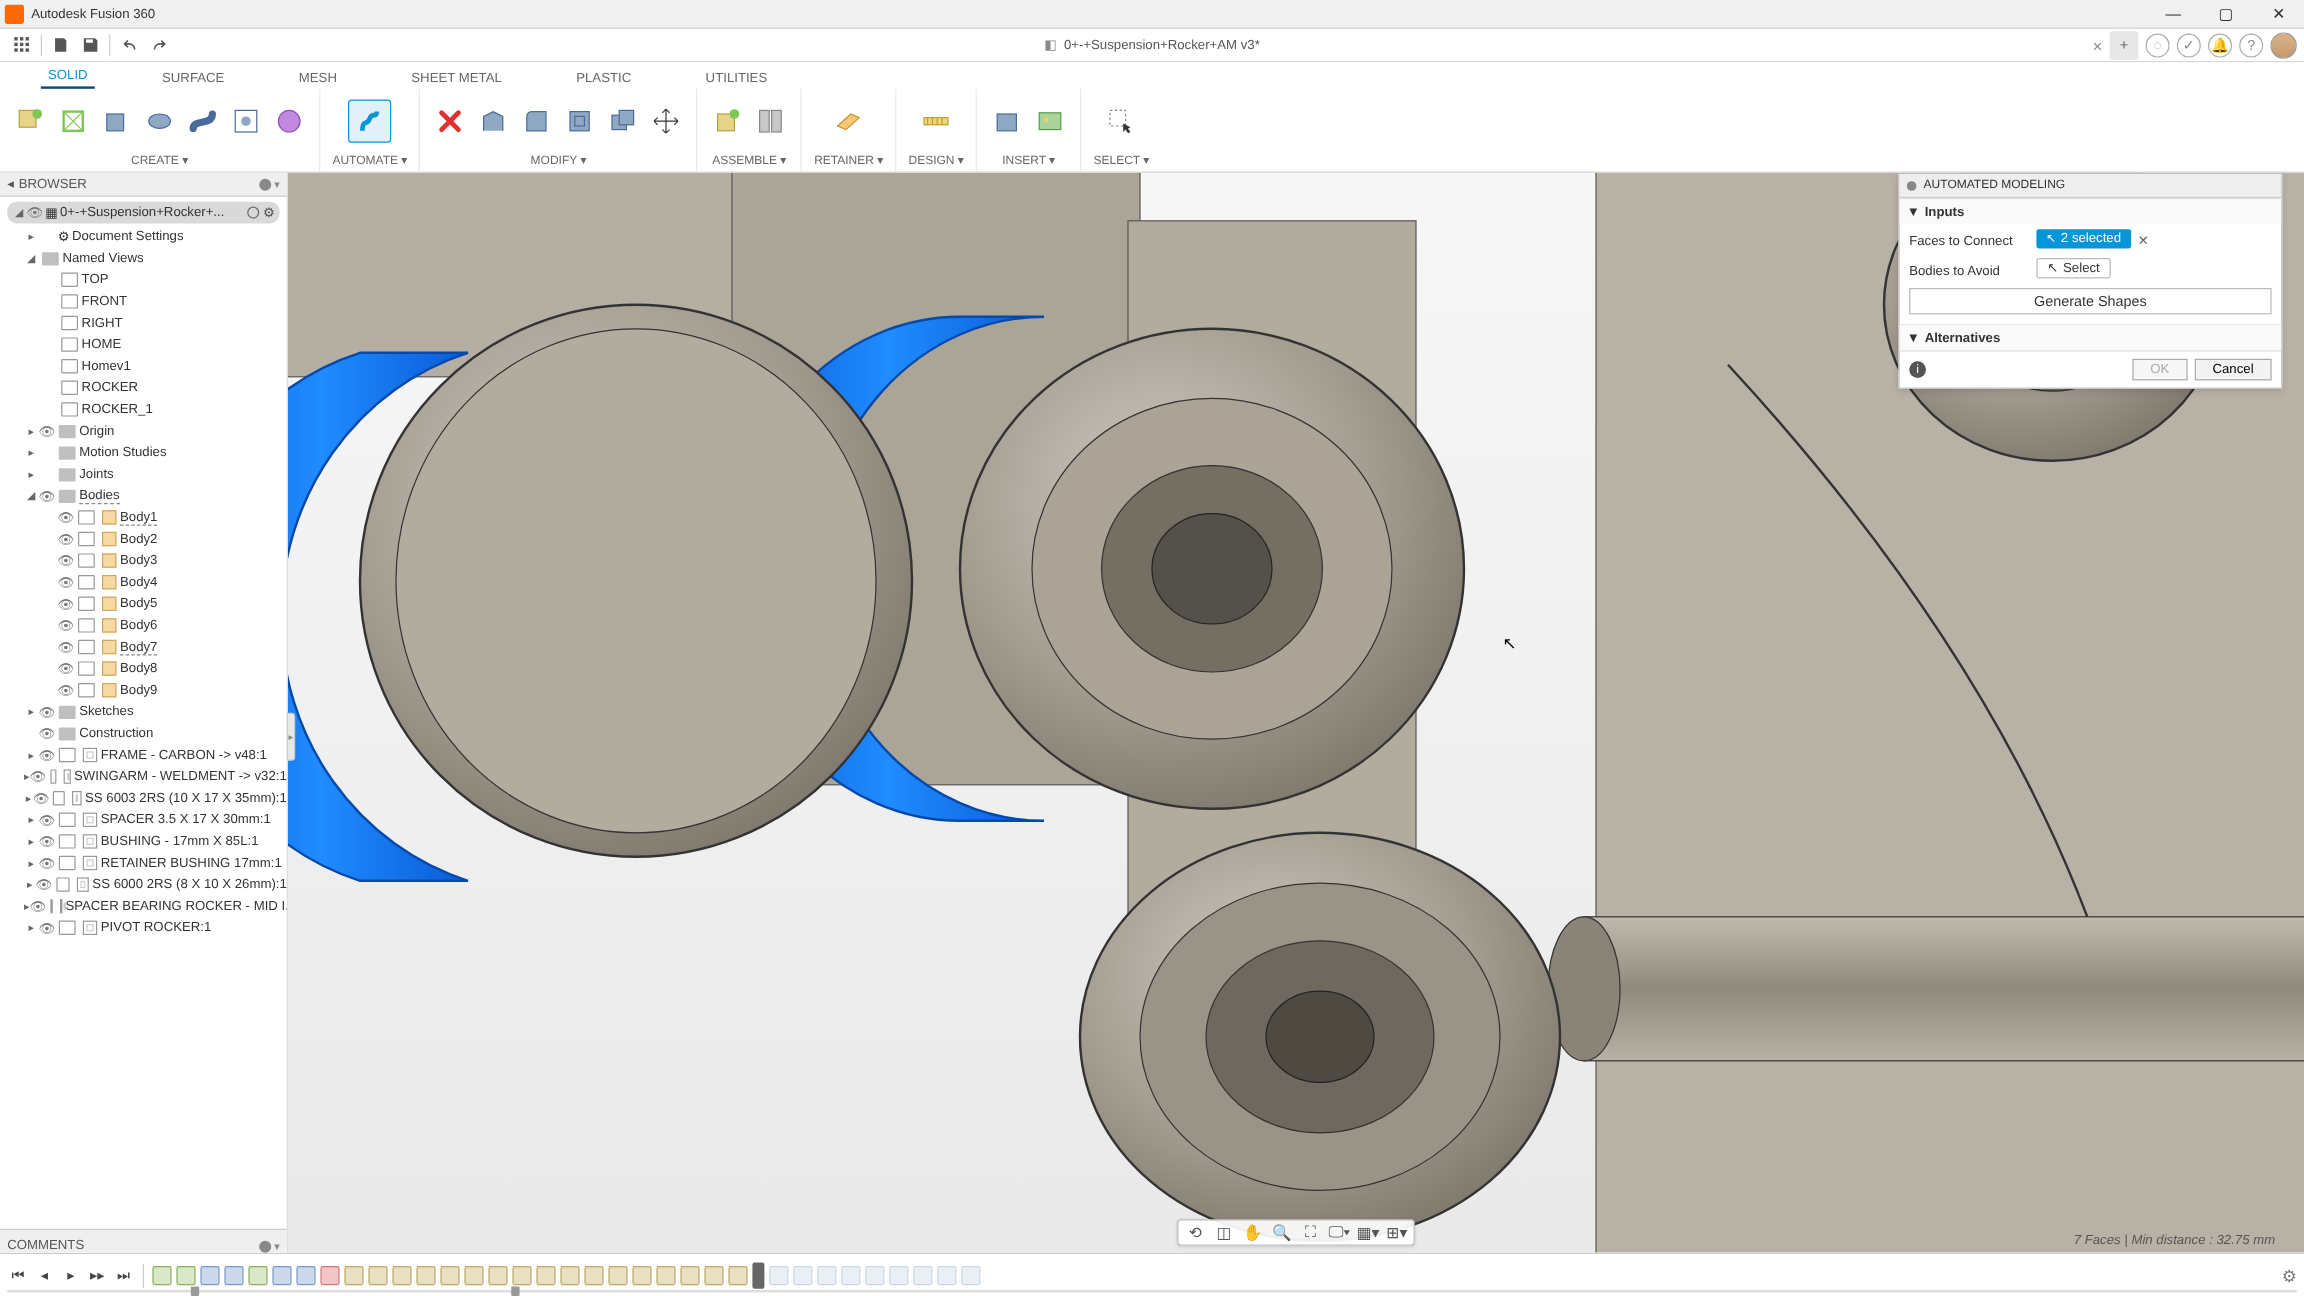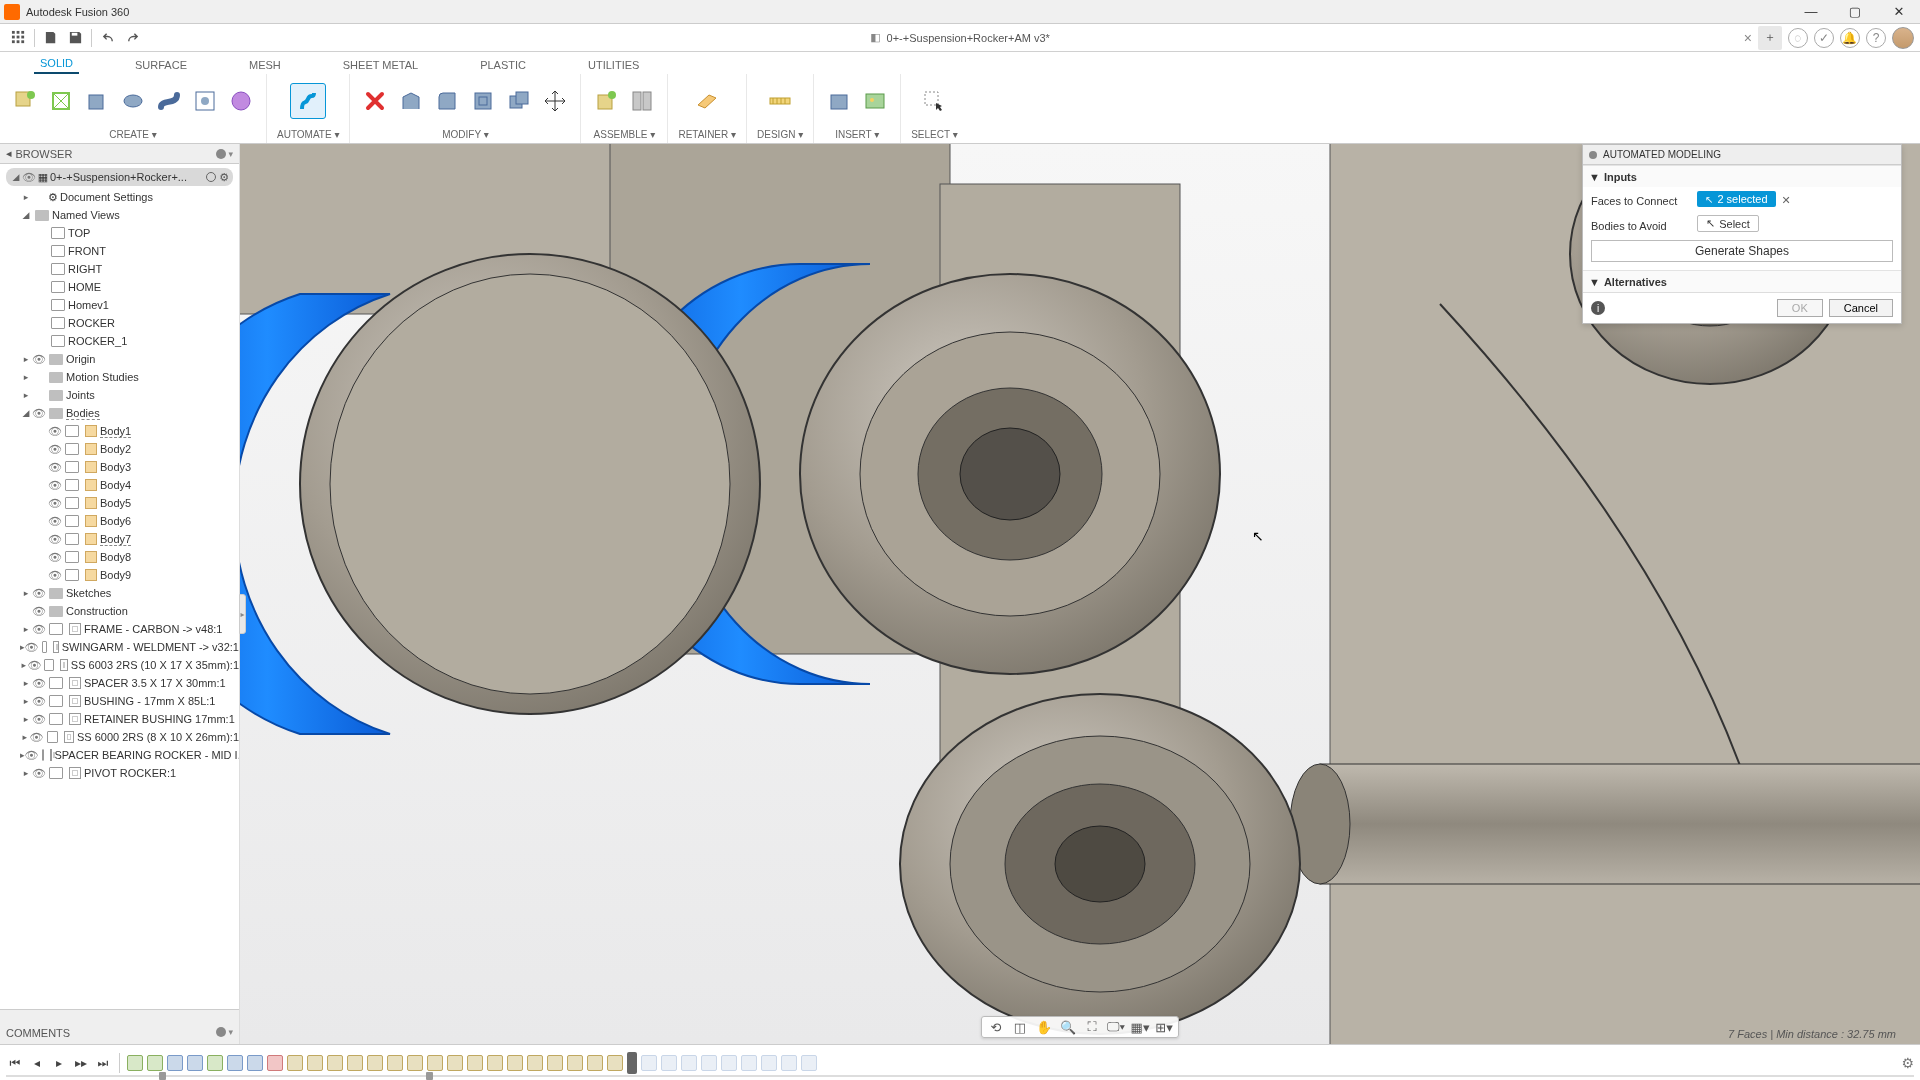--- a/index.html
+++ b/index.html
@@ -55,21 +55,21 @@
 .tn .box { width:14px; height:12px; border:1px solid #999; margin:0 3px; border-radius:1px; background:#fff;}
 .tn .folder { width:14px; height:11px; background:#bfbfbf; border-radius:1px; margin:0 3px;}
 .tn .cubeic { width:12px; height:12px; background:#f6d9a0; border:1px solid #d0a860; margin:0 3px;}
 .tn .comp { width:12px; height:12px; background:#fff; border:1px solid #999; margin:0 3px; position:relative;}
 .tn .comp::after{content:"";position:absolute;inset:2px;border:1px solid #ccc;}
 .tn.root { background:#d9d9d9; border-radius:8px; margin:2px 6px; padding:0 4px;}
 .tn.root .rad { width:10px;height:10px;border:1px solid #666;border-radius:50%;margin-left:auto;margin-right:3px;}
 .tn.root .gear{ color:#555;}
 .tn.dashed span.lbl{ border-bottom:1px dashed #888;}
 .ind1{padding-left:20px;} .ind2{padding-left:36px;}
-.comments-bar { height:20px; background:#efefef; border-top:1px solid #ccc; display:flex; align-items:flex-start; padding:17px 6px; font-size:11px; color:#555;}
+.comments-bar { height:20px; background:#efefef; border-top:1px solid #ccc; display:flex; align-items:flex-end; padding:0 6px; font-size:11px; color:#555;}
 .comments-bar .dot{margin-left:auto;width:10px;height:10px;border-radius:50%;background:#888;margin-right:2px;}
 .browser-grip{ position:absolute; right:-7px; top:50%; width:7px; height:40px; background:#e8e8e8; border:1px solid #ccc; border-radius:0 3px 3px 0; display:flex; align-items:center; justify-content:center; color:#888; font-size:8px; z-index:4;}
 
 
 .canvas { flex:1; position:relative; background: linear-gradient(#f7f7f7,#e9e9ea); overflow:hidden;}
 .canvas svg.scene { position:absolute; inset:0; width:100%; height:100%; }
 .cursor { position:absolute; left:1012px; top:384px; font-size:14px; color:#000; pointer-events:none;}
 .status { position:absolute; right:24px; bottom:4px; font-size:11px; color:#555; font-style:italic;}
 .navbar3d { position:absolute; bottom:6px; left:50%; transform:translateX(-50%); height:22px; background:rgba(255,255,255,.92); border:1px solid #bbb; border-radius:3px; display:flex; align-items:center; padding:0 4px; gap:4px; box-shadow:0 1px 3px rgba(0,0,0,.15);}
 .navbar3d .nb { width:20px; height:18px; display:flex; align-items:center; justify-content:center; color:#555; cursor:pointer; font-size:13px;}

